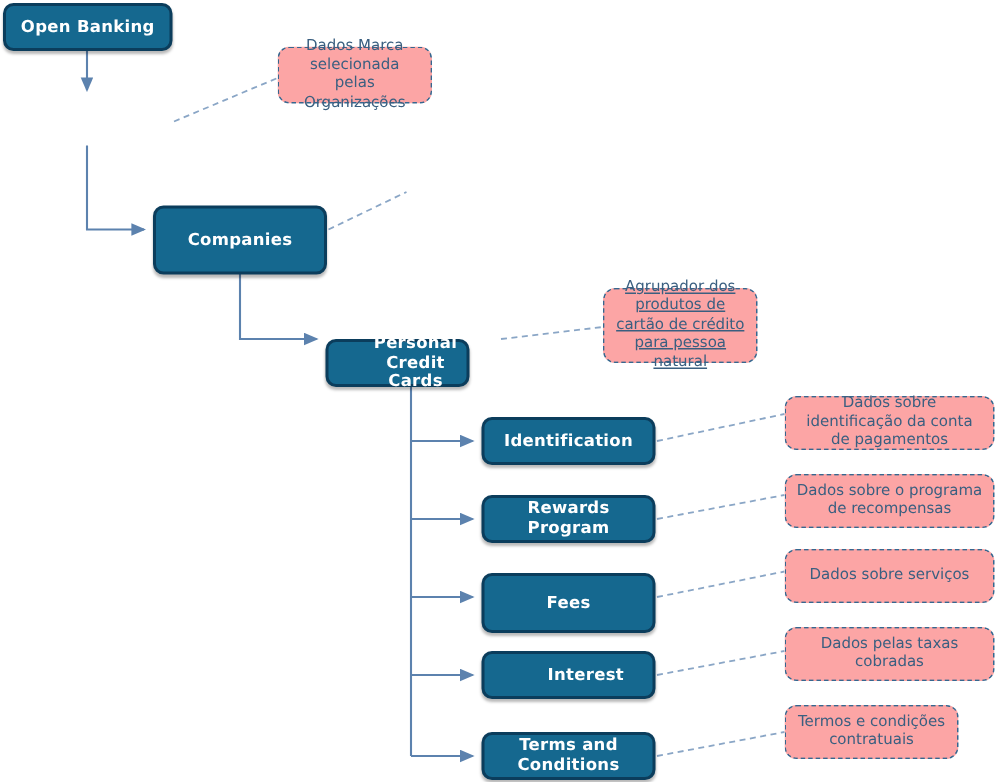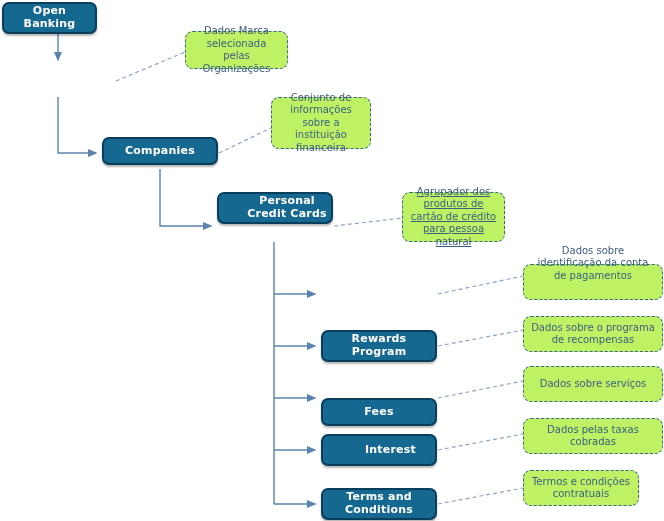--- a/index.html
+++ b/index.html
@@ -47,21 +47,21 @@
     padding: 0 4px;
   }
   .node-label {
     display: block;
     width: 100%;
   }
   
   .note {
     position: absolute;
     box-sizing: border-box;
-    background: #bef264;
+    background: #fca5a5;
     border: 1px dashed #35678F;
     border-radius: 8px;
     display: flex;
     align-items: center;
     justify-content: center;
     text-align: center;
     color: #3A5F80;
     font-size: 10px;
     line-height: 1.25;
     padding: 17px 6px;
@@ -109,63 +109,63 @@
       <path d="M219,153 L271,128"></path>
       <path d="M334,226 L402,218"></path>
       <path d="M438,294 L523,276"></path>
       <path d="M438,346 L523,330"></path>
       <path d="M438,398 L523,381"></path>
       <path d="M438,450 L523,434"></path>
       <path d="M438,504 L523,488"></path>
     </g>
   </svg>
 
-  <div class="node" style="left:2px; top:2px; width:95px; height:32px;">
+  <div class="node" style="left:2px; top:2px; width:113px; height:32px;">
     <span class="node-label">Open Banking</span>
   </div>
 
 
-  <div class="node" style="left:102px; top:137px; width:116px; height:28px;">
+  <div class="node" style="left:102px; top:137px; width:116px; height:46px;">
     <span class="node-label">Companies</span>
   </div>
 
-  <div class="node" style="left:217px; top:192px; width:116px; height:32px;padding-left:28px;">
+  <div class="node" style="left:217px; top:226px; width:96px; height:32px;padding-left:28px;">
     <span class="node-label">Personal Credit Cards</span>
   </div>
 
+  <div class="node" style="left:321px; top:278px; width:116px; height:32px;">
+    <span class="node-label">Identification</span>
+  </div>
 
   <div class="node" style="left:321px; top:330px; width:116px; height:32px;">
     <span class="node-label">Rewards Program</span>
   </div>
 
-  <div class="node" style="left:321px; top:398px; width:116px; height:28px;justify-content:center;">
+  <div class="node" style="left:321px; top:382px; width:116px; height:40px;justify-content:center;">
     <span class="node-label">Fees</span>
   </div>
 
   <div class="node" style="left:321px; top:434px; width:116px; height:32px;padding-left:27px;">
     <span class="node-label">Interest</span>
   </div>
 
   <div class="node" style="left:321px; top:488px; width:116px; height:32px;">
     <span class="node-label">Terms and Conditions</span>
   </div>
 
   <div class="note" style="left:185px; top:31px; width:103px; height:38px;">
     <span class="note-label">Dados Marca selecionada pelas Organizações</span>
   </div>
 
-  <div class="note" style="left:271px; top:97px; width:100px; height:52px;">
-    <span class="note-label">Conjunto de informações sobre a instituição financeira</span>
-  </div>
 
   <div class="note" style="left:402px; top:192px; width:103px; height:50px;text-decoration:underline;">
     <span class="note-label">Agrupador dos produtos de cartão de crédito para pessoa natural</span>
   </div>
 
-  <div class="note" style="left:523px; top:264px; width:140px; height:32px;align-items:flex-end;">
+  <div class="note" style="left:523px; top:264px; width:140px; height:32px;">
     <span class="note-label">Dados sobre identificação da conta de pagamentos</span>
   </div>
 
   <div class="note" style="left:523px; top:316px; width:140px; height:32px;">
     <span class="note-label">Dados sobre o programa de recompensas</span>
   </div>
 
   <div class="note" style="left:523px; top:366px; width:140px; height:34px;align-items:center;">
     <span class="note-label">Dados sobre serviços</span>
   </div>

